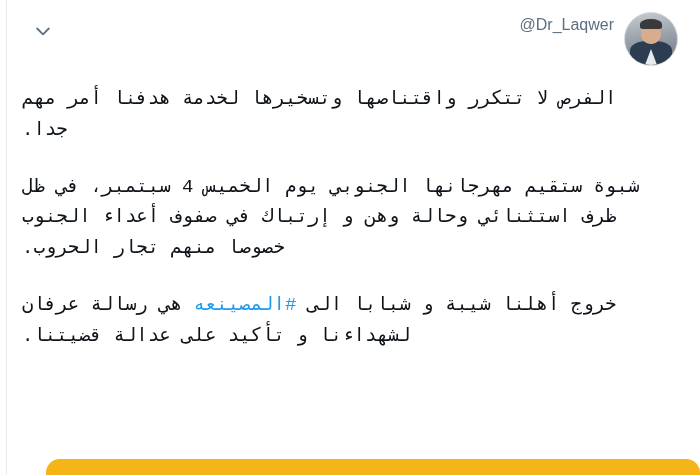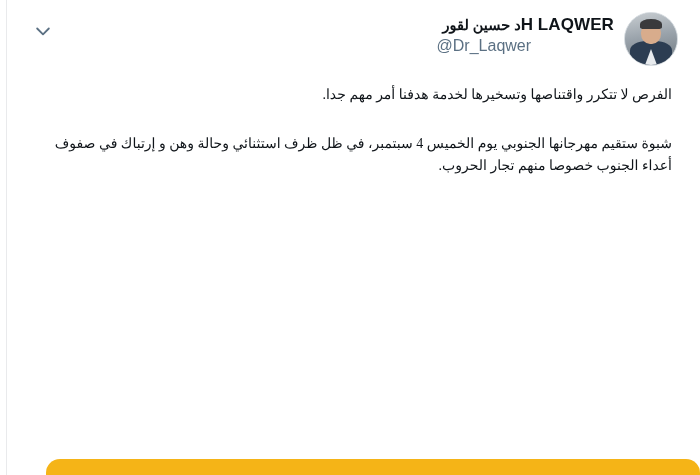--- a/index.html
+++ b/index.html
@@ -139,26 +139,26 @@
     transform: translateX(-50%);
     width: 12px;
     height: 16px;
     background: #e8ebee;
     clip-path: polygon(50% 0, 100% 100%, 0 100%);
   }
 
   
   .tweet-body {
     direction: rtl;
-    text-align: right;
-    font-size: 14px;
+    text-align: left;
+    font-size: 19px;
     line-height: 1.62;
     color: #0f1419;
     padding: 0 6px 0 2px;
-    font-family: Liberation Serif, serif;
+    font-family: Liberation Mono, monospace;
   }
   .para {
     margin: 0 0 26px 0;
   }
   .para:last-child { margin-bottom: 0; }
   .hashtag {
     color: #1d9bf0;
     cursor: pointer;
   }
 
@@ -184,38 +184,36 @@
 
     <div class="tweet-header">
 
       <div class="chevron-btn">
         <svg width="20" height="20" viewBox="0 0 24 24" aria-hidden="true">
           <path d="M5 9 L12 16 L19 9" fill="none" stroke="#5b7083" stroke-width="2.2" stroke-linecap="round" stroke-linejoin="round"></path>
         </svg>
       </div>
 
       <div class="name-block">
-        <div class="display-name">
-          <span class="ar">د حسين لقور</span><span>H LAQWER</span>
-        </div>
         <div class="handle">@Dr_Laqwer</div>
       </div>
 
       <div class="avatar">
         <div class="bg"></div>
         <div class="body"></div>
         <div class="shirt"></div>
         <div class="head"></div>
         <div class="hair"></div>
       </div>
 
     </div>
 
     <div class="tweet-body">
       <p class="para">الفرص لا تتكرر واقتناصها وتسخيرها لخدمة هدفنا أمر مهم جدا.</p>
       <p class="para">شبوة ستقيم مهرجانها الجنوبي يوم الخميس 4 سبتمبر، في ظل ظرف استثنائي وحالة وهن و إرتباك في صفوف أعداء الجنوب خصوصا منهم تجار الحروب.</p>
+      <p class="para"><span>خروج أهلنا شيبة و شبابا الى </span><span class="hashtag">#المصينعه</span><span> هي رسالة عرفان لشهداءنا و تأكيد على عدالة قضيتنا.</span></p>
     </div>
 
   </div>
 
   <div class="bottom-bar"></div>
 
 </div>
 
 </body></html>

